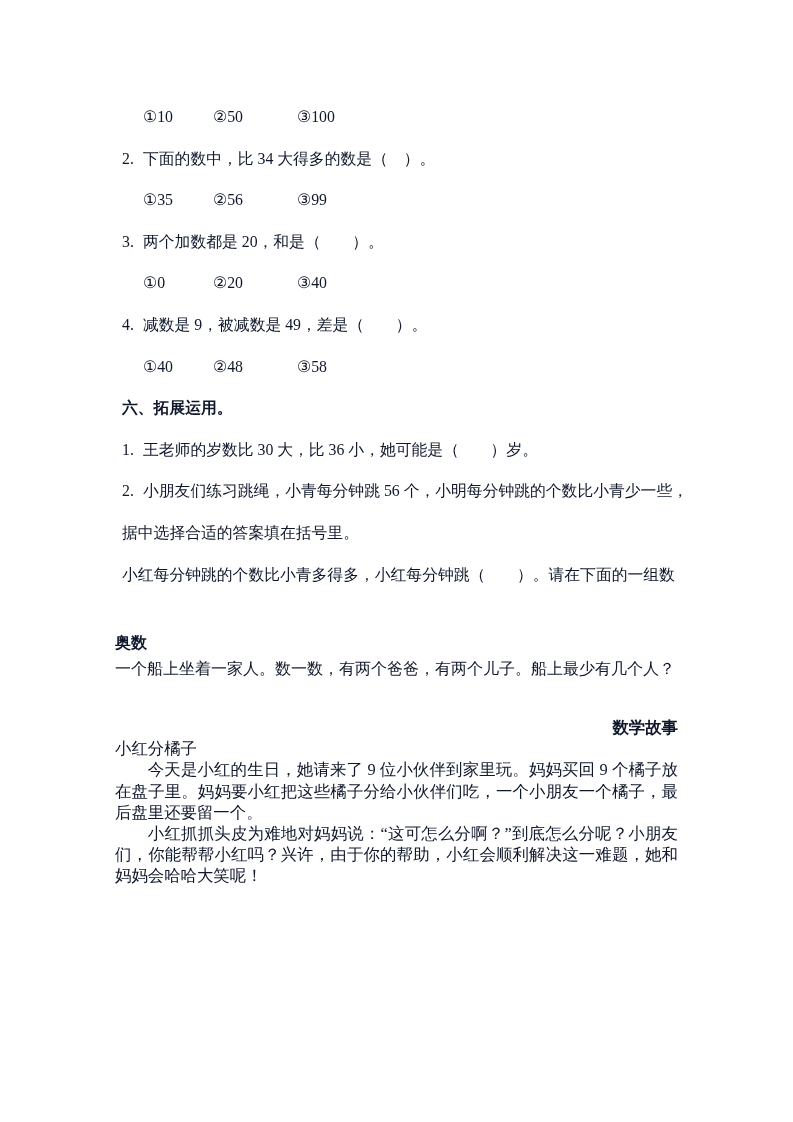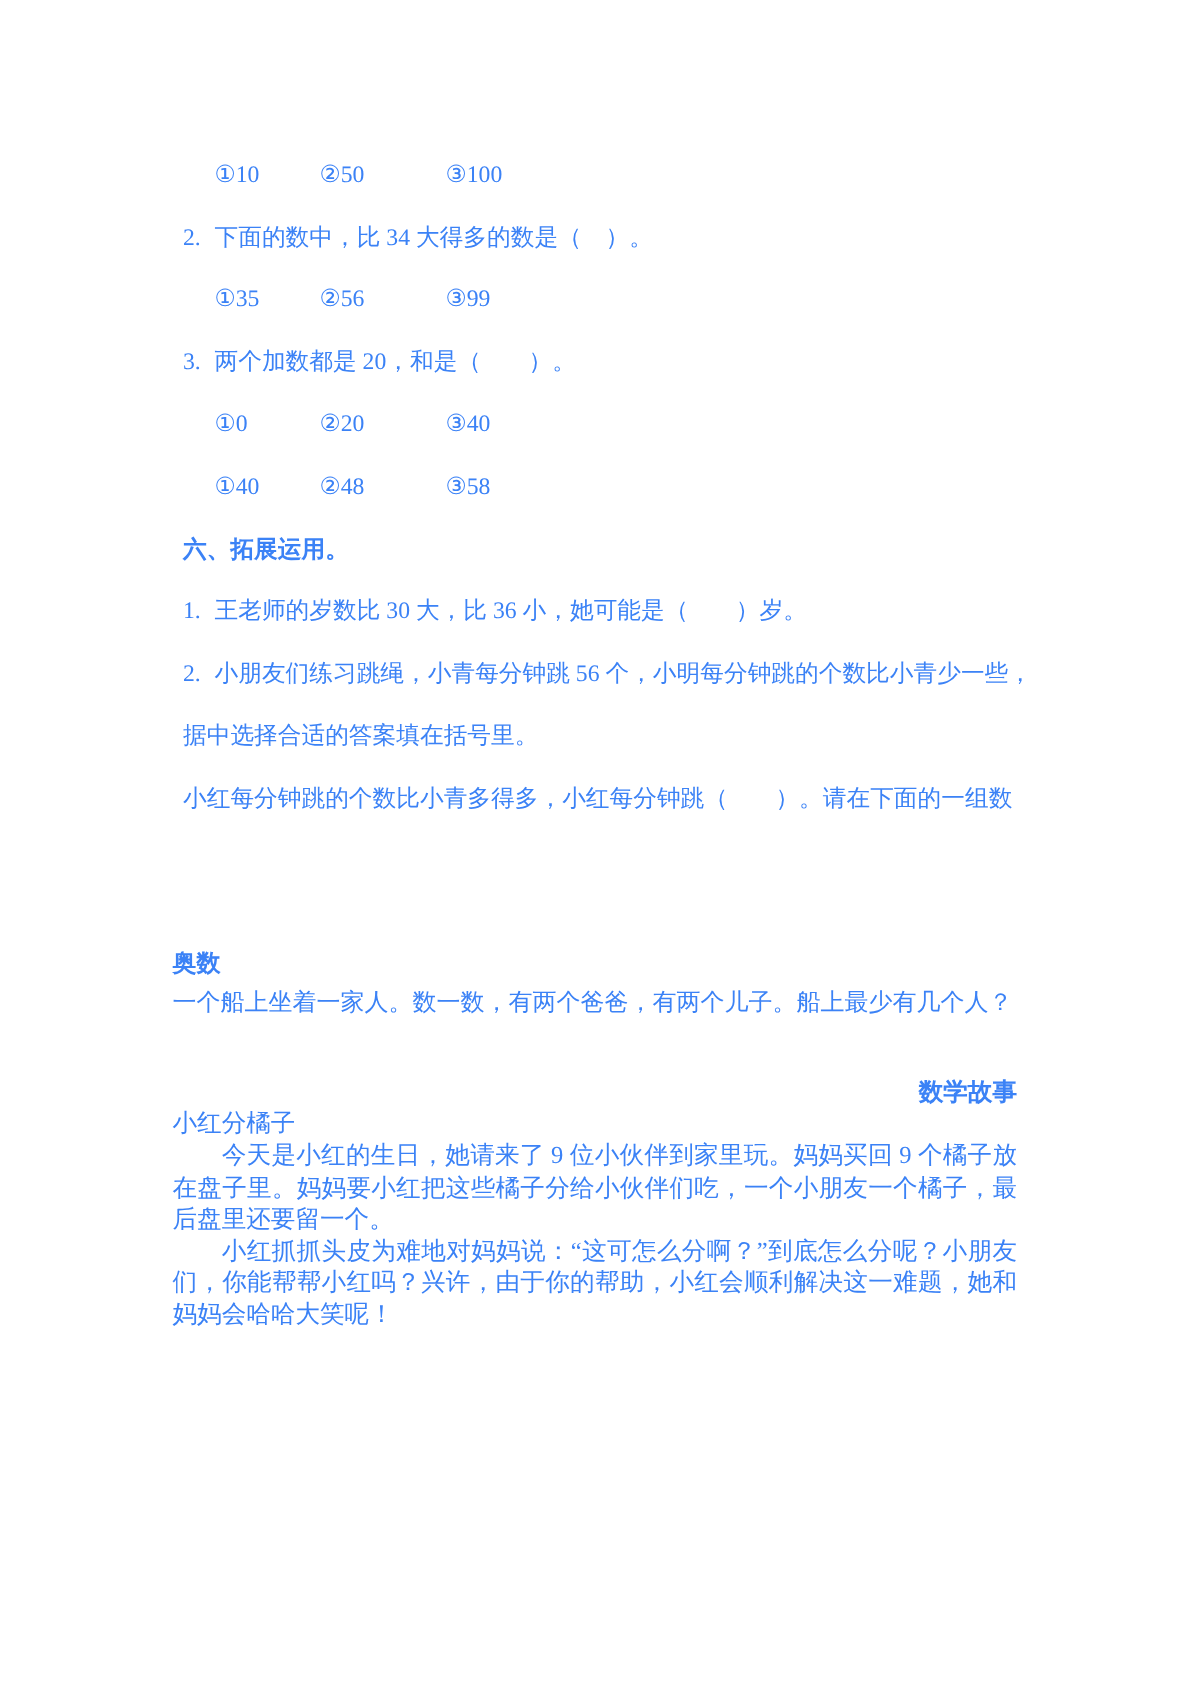--- a/index.html
+++ b/index.html
@@ -3,21 +3,21 @@
 <meta charset="utf-8">
 <style>
   html, body { margin: 0; padding: 0; background: #ffffff; }
   .page {
     position: relative;
     width: 793px;
     height: 1122px;
     background: #ffffff;
     overflow: hidden;
     font-family: "Liberation Serif", serif;
-    color: #3b82f6;
+    color: #0f172a;
   }
 
   
   .quiz-block {
     position: absolute;
     left: 122px;
     top: 96px;
     width: 557px;
     font-size: 15.8px;
   }
@@ -81,20 +81,23 @@
       <span class="opt c1">①35</span><span class="opt c2">②56</span><span class="opt c3">③99</span>
     </div>
 
     <div class="line">
       <span class="qlabel">3.</span><span>两个加数都是 20，和是（　　）。</span>
     </div>
     <div class="line opt-row">
       <span class="opt c1">①0</span><span class="opt c2">②20</span><span class="opt c3">③40</span>
     </div>
 
+    <div class="line">
+      <span class="qlabel">4.</span><span>减数是 9，被减数是 49，差是（　　）。</span>
+    </div>
     <div class="line opt-row">
       <span class="opt c1">①40</span><span class="opt c2">②48</span><span class="opt c3">③58</span>
     </div>
 
     <div class="line bold">六、拓展运用。</div>
 
     <div class="line">
       <span class="qlabel">1.</span><span>王老师的岁数比 30 大，比 36 小，她可能是（　　）岁。</span>
     </div>
 

